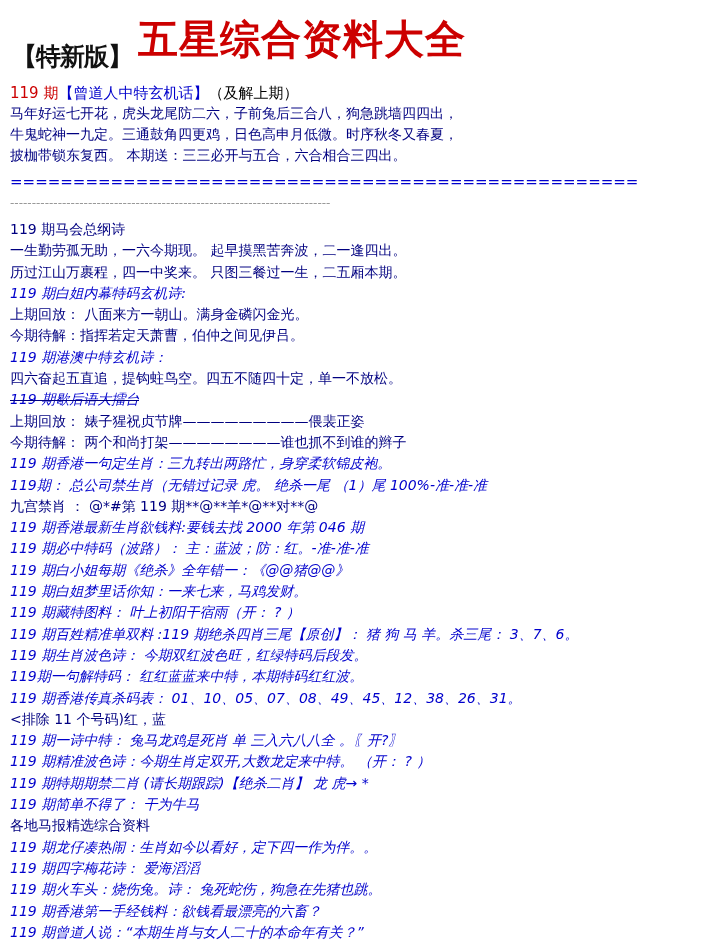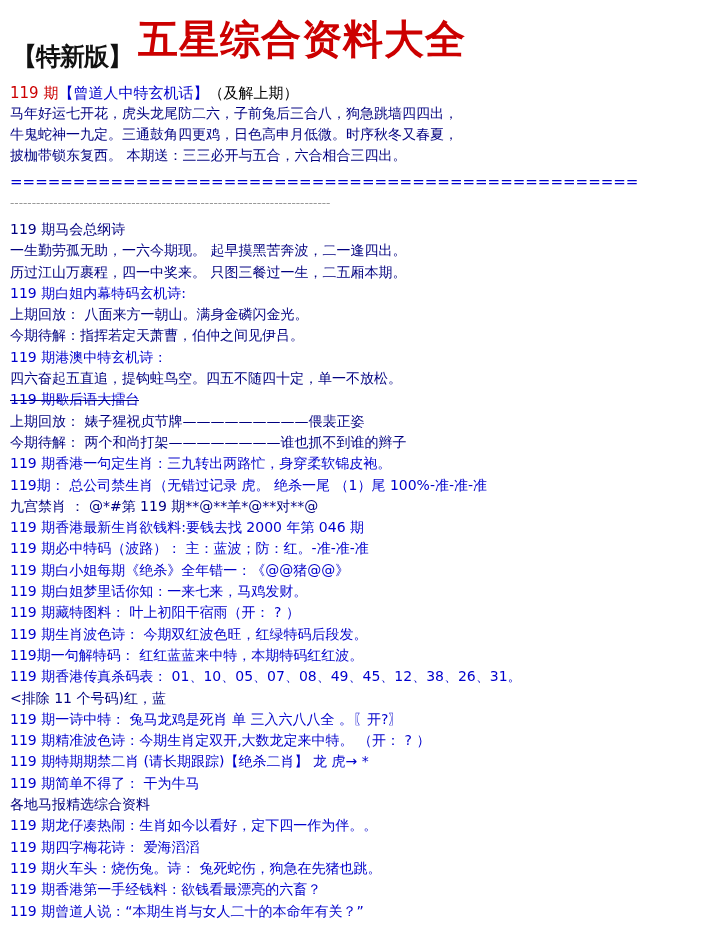--- a/index.html
+++ b/index.html
@@ -97,20 +97,21 @@
     padding-left: 2px;
   }
   .row {
     font-size: 14px;
     line-height: 21.3px;
     white-space: nowrap;
     color: #000000;
   }
   .row.blue {
     color: #0000cc;
+    font-style: italic;
   }
   .row.navy {
     color: #000080;
   }
   .strike-wrap {
     position: relative;
     display: inline-block;
   }
   .strike-wrap::after {
     content: "";
@@ -156,20 +157,21 @@
       <div class="row navy">上期回放： 婊子猩祝贞节牌—————————偎裴正姿</div>
       <div class="row navy">今期待解： 两个和尚打架————————谁也抓不到谁的辫子</div>
       <div class="row blue">119 期香港一句定生肖：三九转出两路忙，身穿柔软锦皮袍。</div>
       <div class="row blue">119期： 总公司禁生肖（无错过记录  虎。  绝杀一尾 （1）尾 100%-准-准-准</div>
       <div class="row navy">九宫禁肖 ： @*#第 119 期**@**羊*@**对**@</div>
       <div class="row blue">119 期香港最新生肖欲钱料:要钱去找 2000 年第 046 期</div>
       <div class="row blue">119 期必中特码（波路）：  主：蓝波；防：红。-准-准-准</div>
       <div class="row blue">119 期白小姐每期《绝杀》全年错一：《@@猪@@》</div>
       <div class="row blue">119 期白姐梦里话你知：一来七来，马鸡发财。</div>
       <div class="row blue">119 期藏特图料： 叶上初阳干宿雨（开： ? ）</div>
+      <div class="row blue">119 期百姓精准单双料 :119 期绝杀四肖三尾【原创】： 猪  狗  马  羊。杀三尾： 3、7、6。</div>
       <div class="row blue">119 期生肖波色诗： 今期双红波色旺，红绿特码后段发。</div>
       <div class="row blue">119期一句解特码： 红红蓝蓝来中特，本期特码红红波。</div>
       <div class="row blue">119 期香港传真杀码表： 01、10、05、07、08、49、45、12、38、26、31。</div>
       <div class="row navy">&lt;排除 11 个号码)红，蓝</div>
       <div class="row blue">119 期一诗中特： 兔马龙鸡是死肖 单 三入六八八全 。〖开?〗</div>
       <div class="row blue">119 期精准波色诗：今期生肖定双开,大数龙定来中特。  （开： ? ）</div>
       <div class="row blue">119 期特期期禁二肖 (请长期跟踪)【绝杀二肖】  龙  虎→ *</div>
       <div class="row blue">119 期简单不得了： 干为牛马</div>
       <div class="row navy">各地马报精选综合资料</div>
       <div class="row blue">119 期龙仔凑热闹：生肖如今以看好，定下四一作为伴。。</div>

